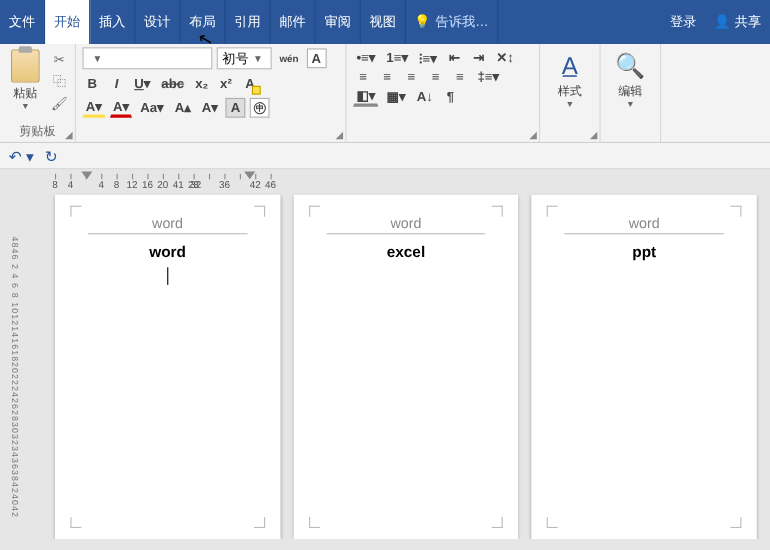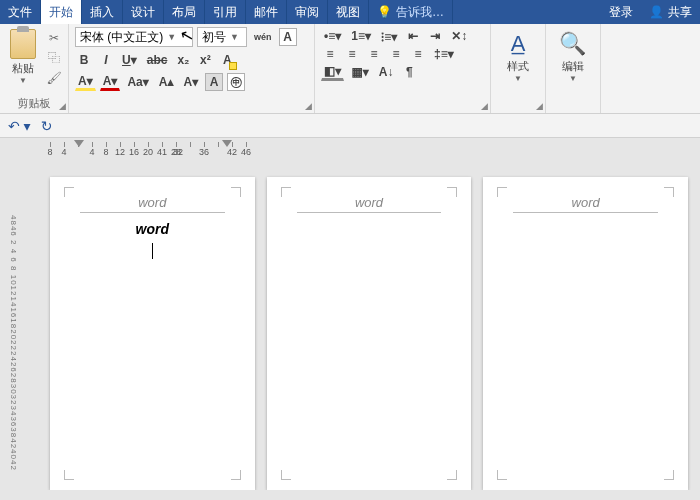--- a/index.html
+++ b/index.html
@@ -1,19 +1,19 @@
 <!DOCTYPE html>
 <html><head>
 <meta charset="utf-8">
 <style>
 * { margin: 0; padding: 0; box-sizing: border-box; font-family: "Microsoft YaHei", Arial, sans-serif; }
 body { width: 700px; height: 500px; background: #e6e6e6; overflow: hidden; position: relative; }
 
 
-.menubar { background: #2b579a; height: 24px; display: flex; align-items: stretch; color: #fff; font-size: 12px; }
+.menubar { background: #2b579a; height: 40px; display: flex; align-items: stretch; color: #fff; font-size: 12px; }
 .menubar .mi { padding: 0 8px; display: flex; align-items: center; border-right: 1px solid #1e4a87; cursor: pointer; }
 .menubar .mi.active { background: #fff; color: #2b579a; }
 .menubar .mi.hl { color: #cce0ff; }
 .menubar .spacer { flex: 1; }
 .menubar .right { padding: 0 8px; display: flex; align-items: center; gap: 4px; }
 
 
 .ribbon { background: #f3f3f3; border-bottom: 1px solid #d0d0d0; height: 90px; display: flex; }
 .group { border-right: 1px solid #d8d8d8; padding: 3px 6px 2px 6px; display: flex; flex-direction: column; position: relative; }
 .group-label { font-size: 11px; color: #666; text-align: center; margin-top: auto; padding-top: 2px; }
@@ -52,21 +52,21 @@
 .ruler { position: relative; height: 18px; font-size: 9px; color: #555; }
 .ruler .tick { position:absolute; top:0; }
 .ruler .tick::before { content:""; display:block; width:1px; height:5px; background:#888; margin:0 auto;}
 .ruler .num { position:absolute; top:5px; transform:translateX(-50%); }
 .ruler .marker { position:absolute; top:-2px; width:0;height:0; border-left:5px solid transparent; border-right:5px solid transparent; border-top:7px solid #888;}
 
 
 .docarea { position:absolute; left:0; right:0; top:165px; bottom:10px; overflow:hidden; }
 .vruler { position:absolute; left:0; top:0; bottom:0; width:18px; font-size:8px; color:#777; writing-mode:vertical-rl; text-align:center; padding-top:30px; letter-spacing:1px;}
 .pages { position:absolute; left:50px; right:12px; top:12px; bottom:0; display:flex; gap:12px; }
-.page { flex:1; background:#fff; box-shadow: 0 1px 3px rgba(0,0,0,0.3); position:relative; padding:18px 20px;font-style:italic; }
+.page { flex:1; background:#fff; box-shadow: 0 1px 3px rgba(0,0,0,0.3); position:relative; padding:18px 20px; }
 .corner { position:absolute; width:10px; height:10px; border-color:#bbb; }
 .corner.tl { top:10px; left:14px; border-left:1px solid #bbb; border-top:1px solid #bbb; }
 .corner.tr { top:10px; right:14px; border-right:1px solid #bbb; border-top:1px solid #bbb; }
 .corner.bl { bottom:10px; left:14px; border-left:1px solid #bbb; border-bottom:1px solid #bbb; }
 .corner.br { bottom:10px; right:14px; border-right:1px solid #bbb; border-bottom:1px solid #bbb; }
 .hdr { text-align:center; color:#888; font-size:13px; border-bottom:1px solid #bbb; margin:0 10px 8px 10px; padding-bottom:2px;}
 .body-t { text-align:center; font-weight:bold; font-size:14px; color:#000; }
 .cursor { display:inline-block; width:1px; height:16px; background:#000; vertical-align:middle; margin-top:6px;}
 
 .mouseptr { position:absolute; left:180px; top:26px; font-size:16px; color:#000; pointer-events:none; transform:rotate(-15deg);}
@@ -109,21 +109,20 @@
       <div class="mini-ico">⿻</div>
       <div class="mini-ico">🖌</div>
     </div>
     <div class="group-label" style="position:absolute;bottom:2px;left:0;right:0">剪贴板</div>
     <div class="dlglaunch">◢</div>
   </div>
 
   <div class="group" style="width:246px">
     <div class="fontrow1">
       <div class="combo" style="width:118px">
-          <span>宋体 (中文正文)</span>
           <span class="dd">▼</span>
         </div>
       <div class="combo" style="width:50px">
           <span>初号</span>
           <span class="dd">▼</span>
         </div>
       <div class="tb" style="font-size:9px">wén</div>
       <div class="tb box">A</div>
     </div>
     <div class="btnrow">
@@ -248,24 +247,26 @@
         <div class="hdr">word</div>
         <div class="body-t">word</div>
         <div style="text-align: center;"><span class="cursor"></span></div>
       </div>
       <div class="page">
         <div class="corner tl"></div>
         <div class="corner tr"></div>
         <div class="corner bl"></div>
         <div class="corner br"></div>
         <div class="hdr">word</div>
+        <div class="body-t">excel</div>
       </div>
       <div class="page">
         <div class="corner tl"></div>
         <div class="corner tr"></div>
         <div class="corner bl"></div>
         <div class="corner br"></div>
         <div class="hdr">word</div>
+        <div class="body-t">ppt</div>
       </div>
     </div>
 </div>
 
 <div class="mouseptr">↖</div>
 
 </body></html>

